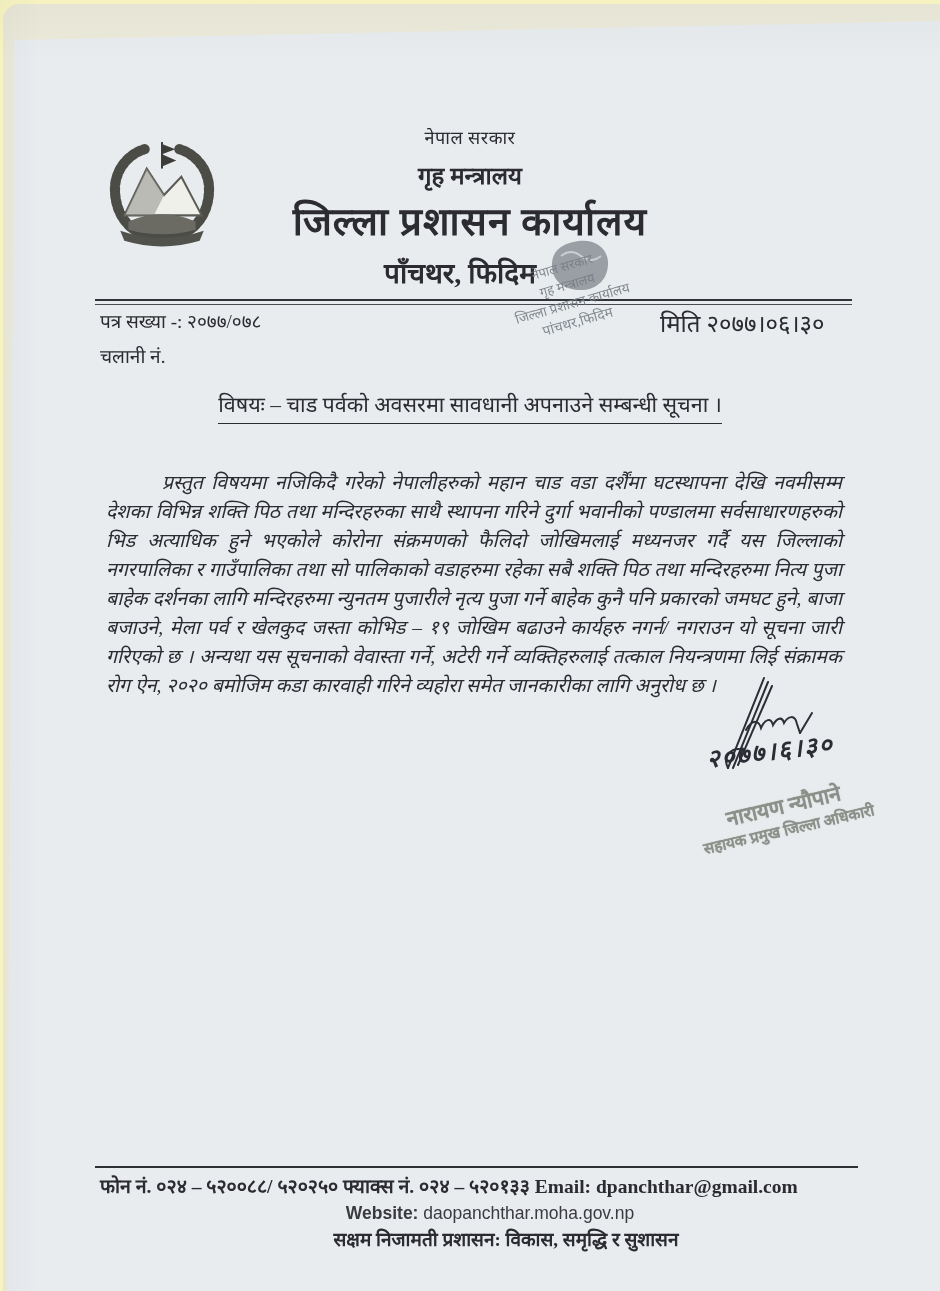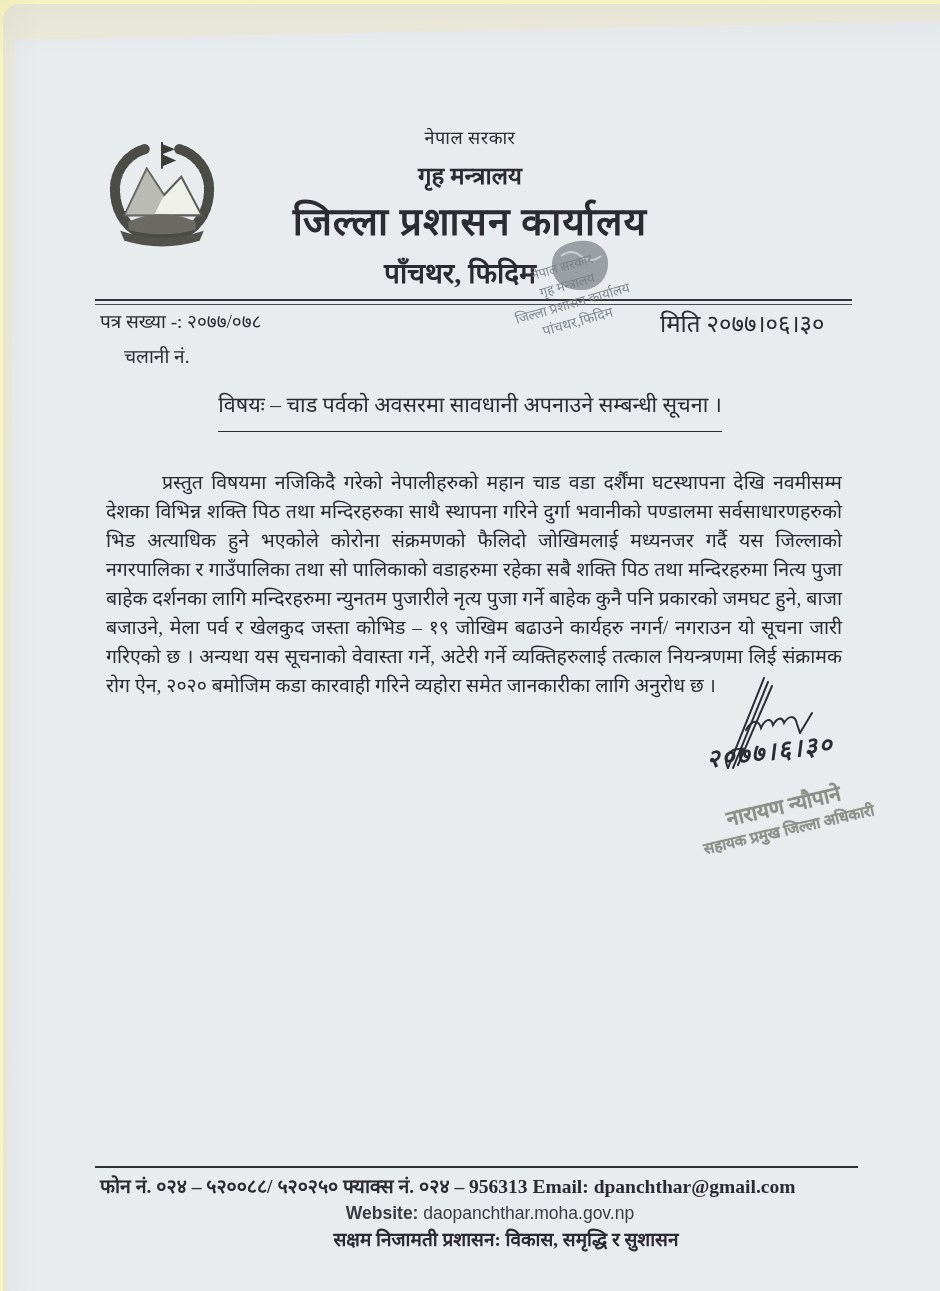--- a/index.html
+++ b/index.html
@@ -32,29 +32,29 @@
              color:#767d84;text-align:center;line-height:19px;opacity:.9;}
   .stamp-hdr .s1{font-size:13px;}
   .stamp-hdr .s2{font-size:13px;}
   .stamp-hdr .s3{font-size:13.5px;}
   .stamp-hdr .s4{font-size:14px;}
   .stamp-blob{top:238px;left:549px;width:62px;height:56px;opacity:.8;}
 
   
   .ref-line{top:308px;left:100px;font-size:19px;}
   .date-line{top:306px;left:660px;font-size:24px;}
-  .dispatch-line{top:343px;left:124px;font-size:19px;}
+  .dispatch-line{top:343px;left:100px;font-size:19px;}
 
   
   .subject{top:389px;left:0;width:940px;font-size:21.5px;}
-  .subject span{border-bottom:1.5px solid #2b2b31;padding-bottom:14px;}
+  .subject span{border-bottom:1.5px solid #2b2b31;padding-bottom:6px;}
 
   
   .body-text{top:468px;left:106px;width:736px;font-size:19.5px;line-height:29px;
-             text-align:justify;text-indent:56px;}
+             text-align:justify;text-indent:56px;font-style:italic;}
 
   
   .sig-svg{top:672px;left:702px;width:120px;height:100px;}
   .sig-date{top:733px;left:706px;font-size:25px;font-style:italic;font-weight:bold;
             transform:rotate(-7deg);letter-spacing:2px;color:#2c2c34;}
   .stamp-name{top:793px;left:676px;width:220px;transform:rotate(-13deg);text-align:center;
               color:#8c9089;font-weight:bold;text-shadow:0 0 1px rgba(140,144,137,.7);}
   .stamp-name .n1{font-size:21px;line-height:26px;}
   .stamp-name .n2{font-size:15.5px;line-height:22px;}
 
@@ -132,21 +132,21 @@
   </svg>
   <div class="abs sig-date">२०७७।६।३०</div>
 
   <div class="abs stamp-name">
     <div class="n1">नारायण न्यौपाने</div>
     <div class="n2">सहायक प्रमुख जिल्ला अधिकारी</div>
   </div>
 
   <div class="abs foot-rule"></div>
   <div class="abs foot-contact">
-    <span>फोन नं. ०२४ – ५२००८८/ ५२०२५० फ्याक्स नं. ०२४ – 956313</span>
+    <span>फोन नं. ०२४ – ५२००८८/ ५२०२५० फ्याक्स नं. ०२४ – ५२०१३३</span>
     <span>Email:</span>
     <span>dpanchthar@gmail.com</span>
   </div>
   <div class="abs foot-web">
     <b>Website:</b>
     <span>daopanchthar.moha.gov.np</span>
   </div>
   <div class="abs foot-motto">सक्षम निजामती प्रशासन: विकास, समृद्धि र सुशासन</div>
 </div>
 

